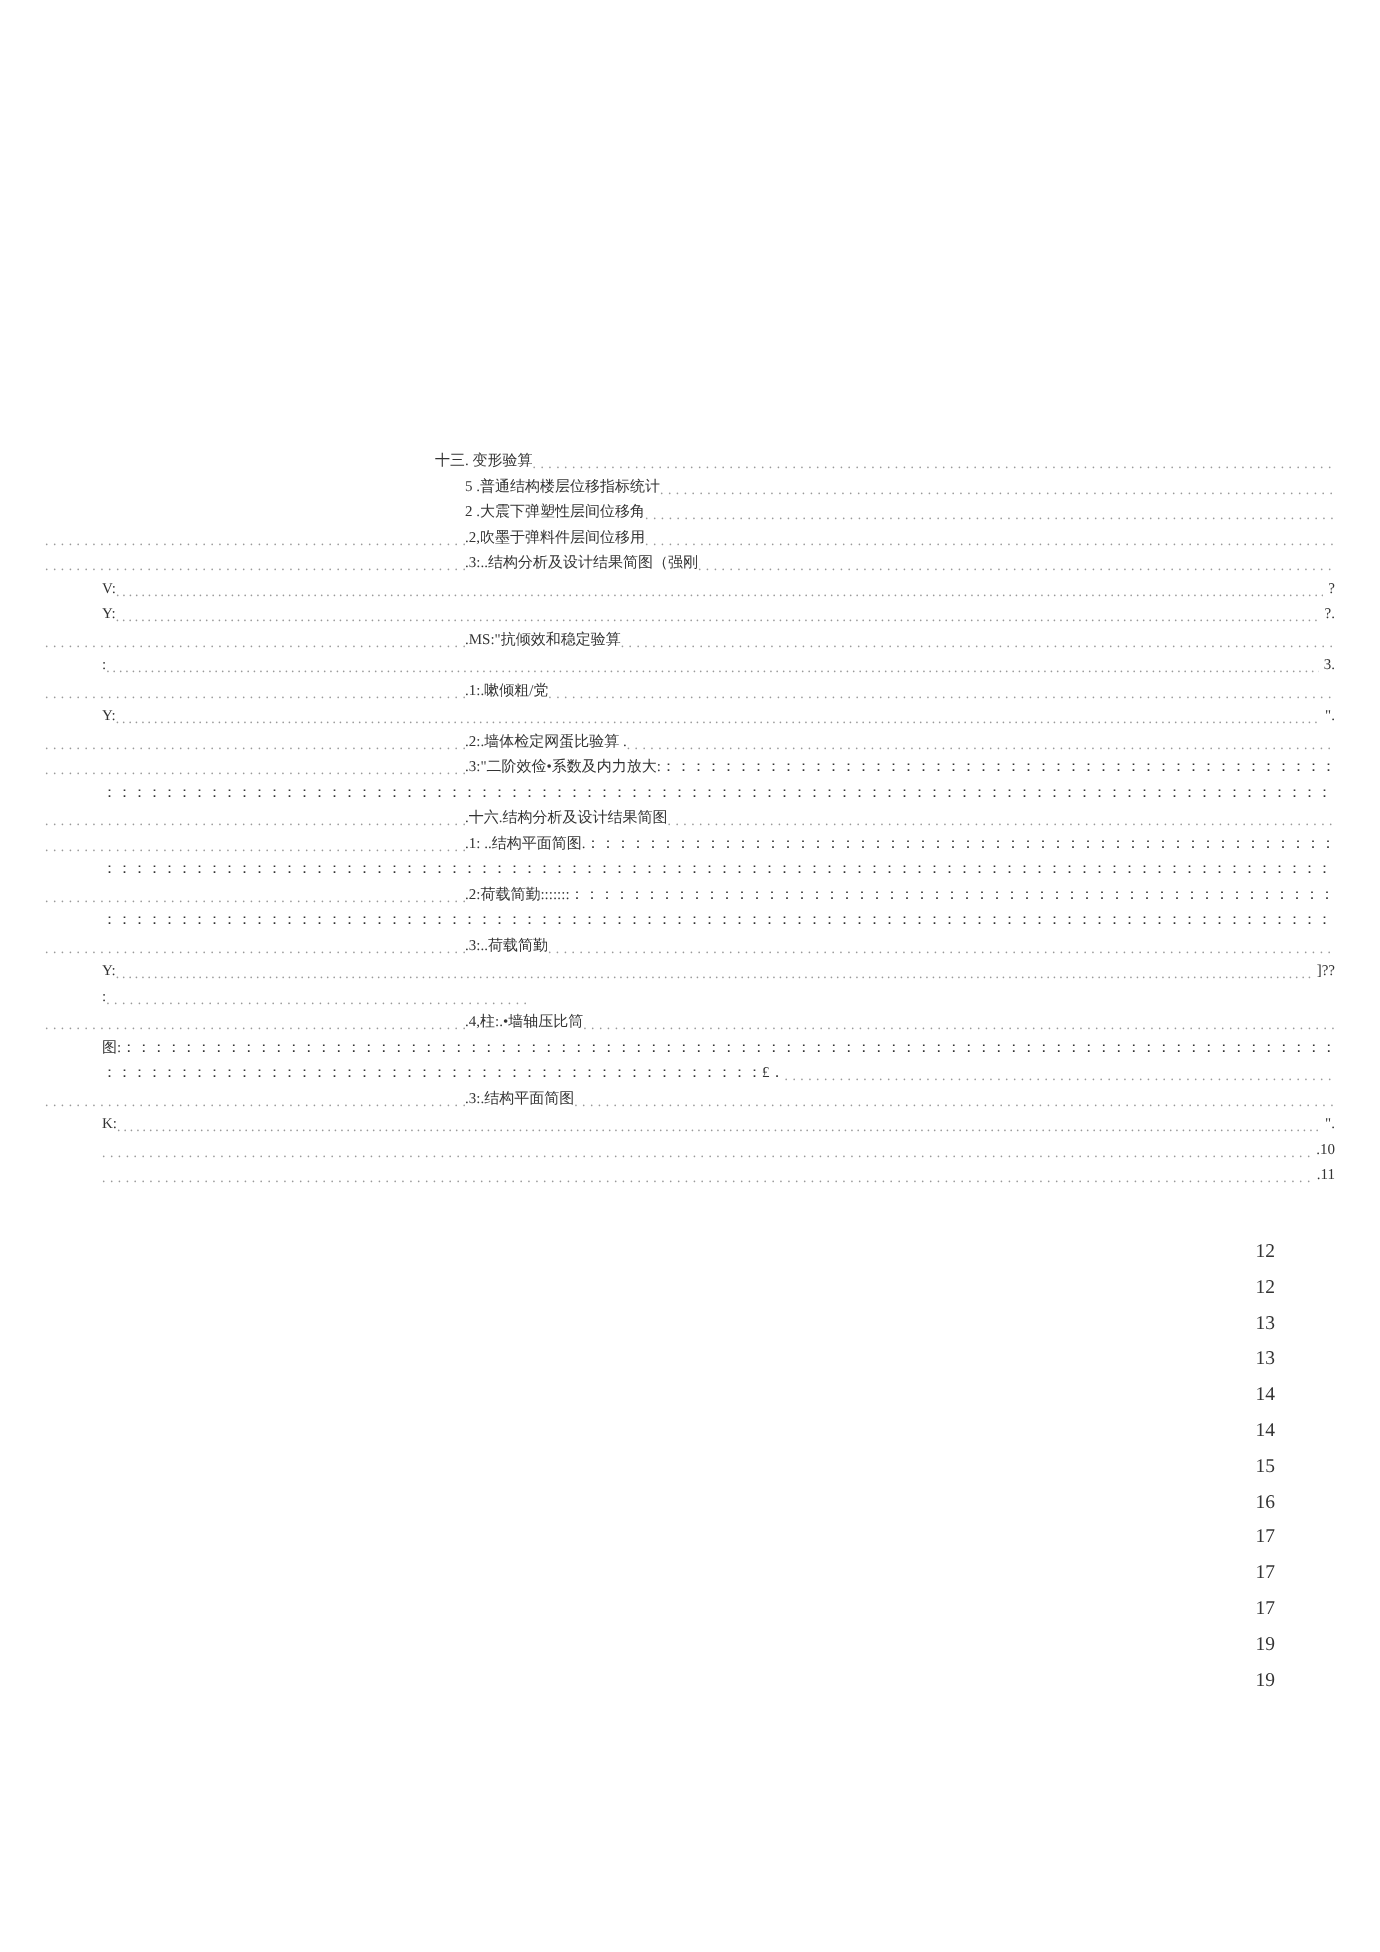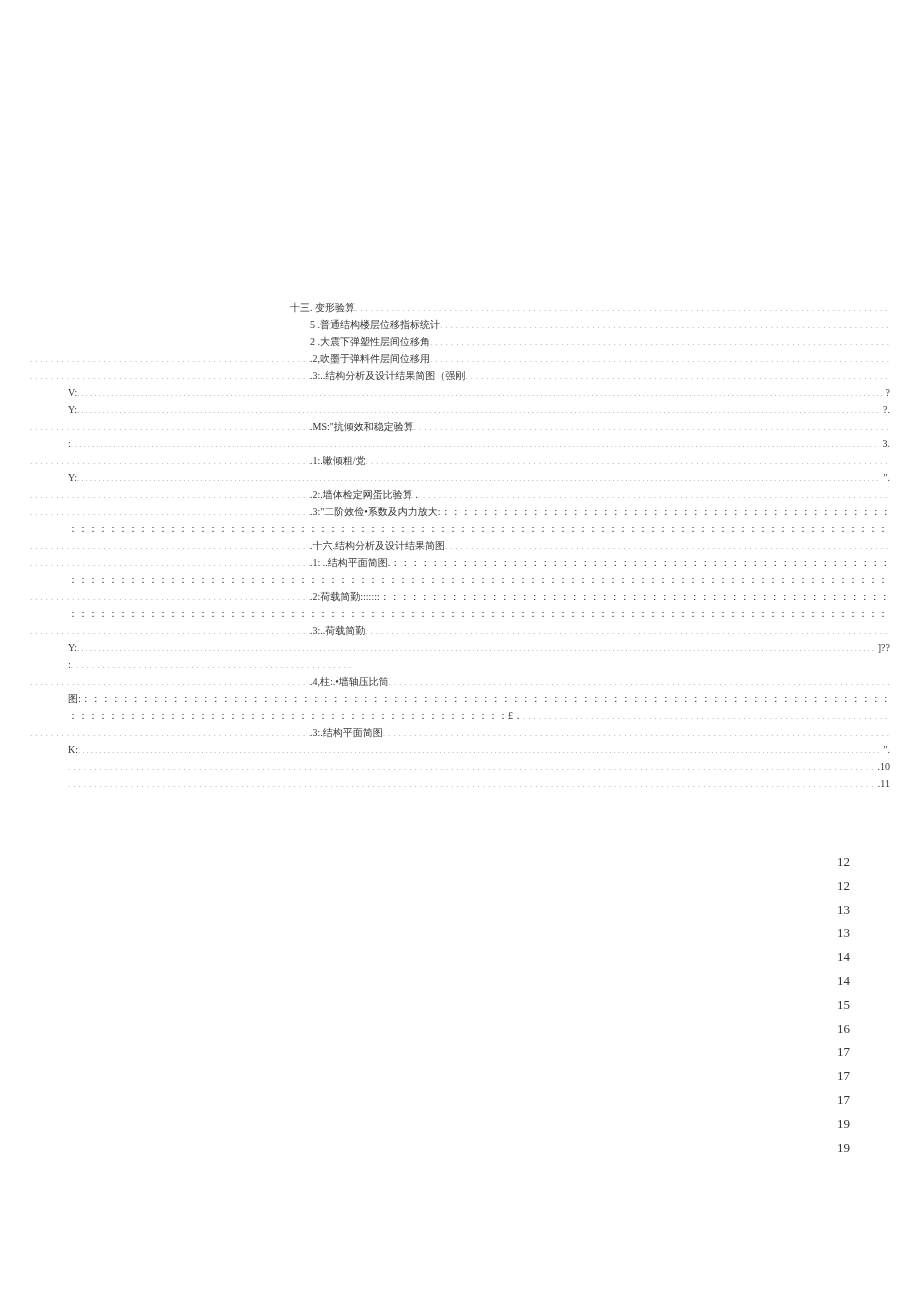--- a/index.html
+++ b/index.html
@@ -10,21 +10,21 @@
       padding: 40px 30px;
       width: 920px;
       color: #333;
       background: #fff;
     }
     .toc-section {
       margin-top: 260px;
     }
     .toc-entry {
       display: flex;
-      align-items: center;
+      align-items: flex-end;
       white-space: nowrap;
       overflow: hidden;
       margin-bottom: 1px;
       font-size: 10px;
     }
     .toc-label {
       flex-shrink: 0;
     }
     .toc-dots {
       flex: 1;
@@ -41,21 +41,21 @@
       padding-left: 4px;
     }
     .indent-0 { padding-left: 260px; }
     .indent-1 { padding-left: 280px; }
     .indent-2 { padding-left: 38px; }
     .left-prefix {
       flex-shrink: 0;
       padding-right: 0;
     }
     .page-column {
-      margin-top: 60px;
+      margin-top: 32px;
       text-align: right;
       padding-right: 40px;
     }
     .page-num {
       font-size: 13px;
       margin-bottom: 3px;
     }
   </style>
 </head>
 <body>

